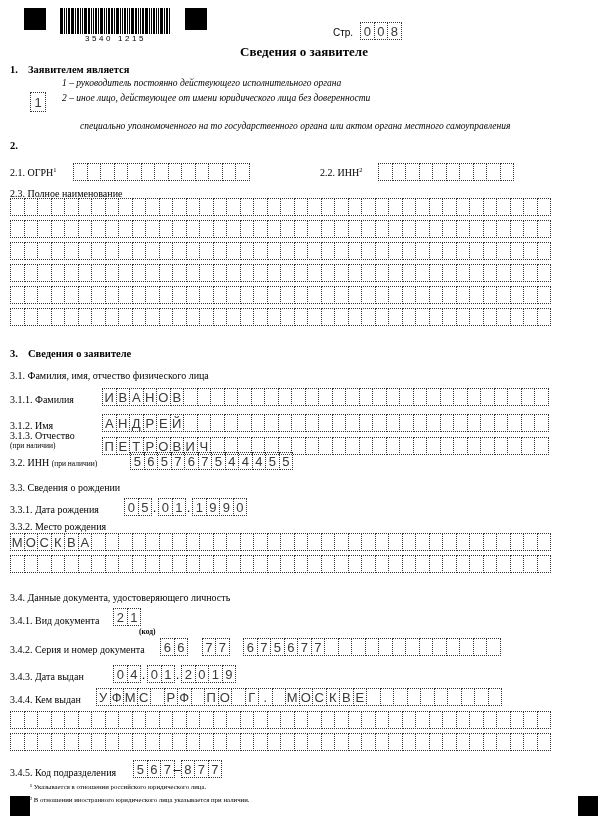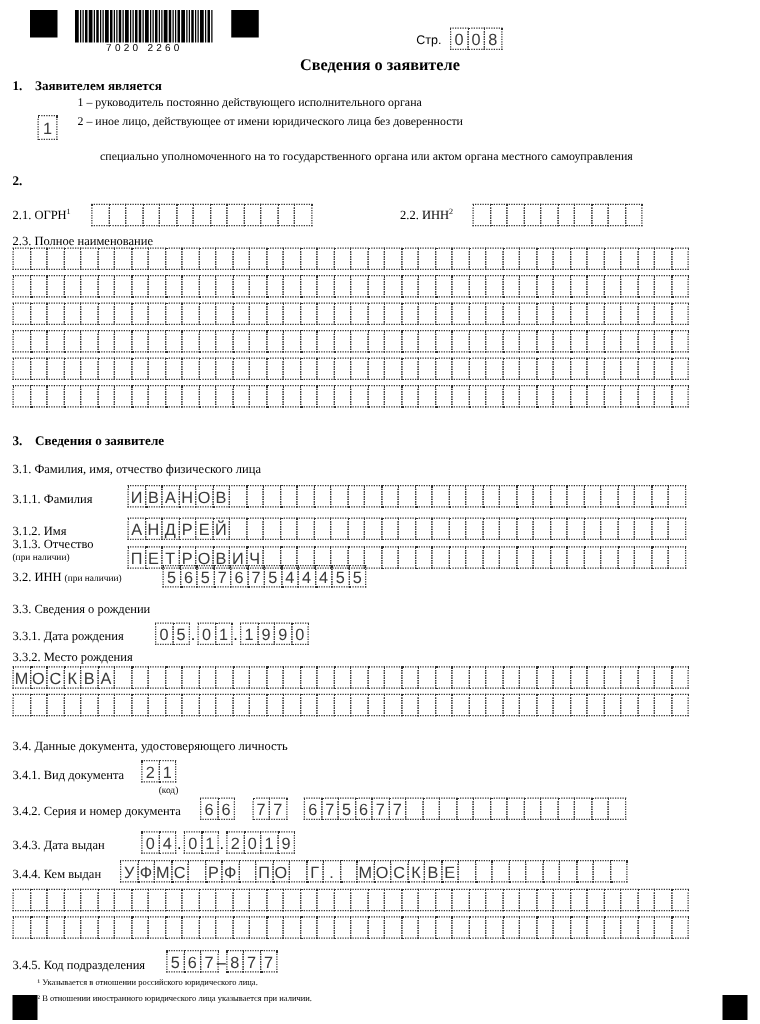--- a/index.html
+++ b/index.html
@@ -50,21 +50,21 @@
   .form-meta {
     position: absolute; right: 6px; top: 64px;
     text-align: right; font-size: 10.5px; font-weight: bold; line-height: 15px;
   }
 
   
   .sec-num { position: absolute; font-size: 10.5px; font-weight: bold; }
   .sec-title { position: absolute; font-size: 10.5px; font-weight: bold; }
   .lbl { position: absolute; font-size: 10px; }
   .lbl-sm { position: absolute; font-size: 7.5px; }
-  .opt { position: absolute; font-size: 9.5px; }
+  .opt { position: absolute; font-size: 9.5px; font-style: italic; }
 
   .sup { font-size: 6.5px; vertical-align: super; }
 
   .choice-box {
     position: absolute; left: 30px; top: 92px;
     width: 16px; height: 20px; border: 1px dotted #333;
     display: flex; align-items: center; justify-content: center;
     font-family: "Liberation Sans", sans-serif; font-size: 13px; color: #3a3a3a;
   }
 
@@ -123,21 +123,21 @@
           <i style="width: 1px;"></i>
           <i style="width: 1px;"></i>
           <i style="width: 2px;"></i>
           <i style="width: 1px;"></i>
           <i style="width: 1px;"></i>
           <i style="width: 3px;"></i>
           <i style="width: 1px;"></i>
           <i style="width: 2px;"></i>
           <i style="width: 1px;"></i>
         </div>
-      <div class="barcode-digits">7020 2260</div>
+      <div class="barcode-digits">3540 1215</div>
     </div>
     <div class="corner-sq"></div>
   </div>
 
   <div class="stranitsa">Стр.</div>
   <div class="page-cells" id="page-num-cells">
       <div class="cell filled">0</div>
       <div class="cell filled">0</div>
       <div class="cell filled">8</div>
     </div>
@@ -687,21 +687,21 @@
       </div>
     </div>
 
   <div class="lbl" style="left:10px; top:592px;">3.4. Данные документа, удостоверяющего личность</div>
 
   <div class="lbl" style="left:10px; top:615px;">3.4.1. Вид документа</div>
   <div class="row" id="doctype-cells" style="left:113px; top:608px;">
       <div class="cell filled">2</div>
       <div class="cell filled">1</div>
     </div>
-  <div class="lbl-sm" style="left:127px; top:627px;">(код)</div>
+  <div class="lbl-sm" style="left:139px; top:627px;font-weight:bold;">(код)</div>
 
   <div class="lbl" style="left:10px; top:644px;">3.4.2. Серия и номер документа</div>
   <div class="row" id="series-cells" style="left:160px; top:638px;">
       <div class="cell filled">6</div>
       <div class="cell filled">6</div>
       <div class="gap"></div>
       <div class="cell filled">7</div>
       <div class="cell filled">7</div>
       <div class="gap"></div>
       <div class="cell filled">6</div>

